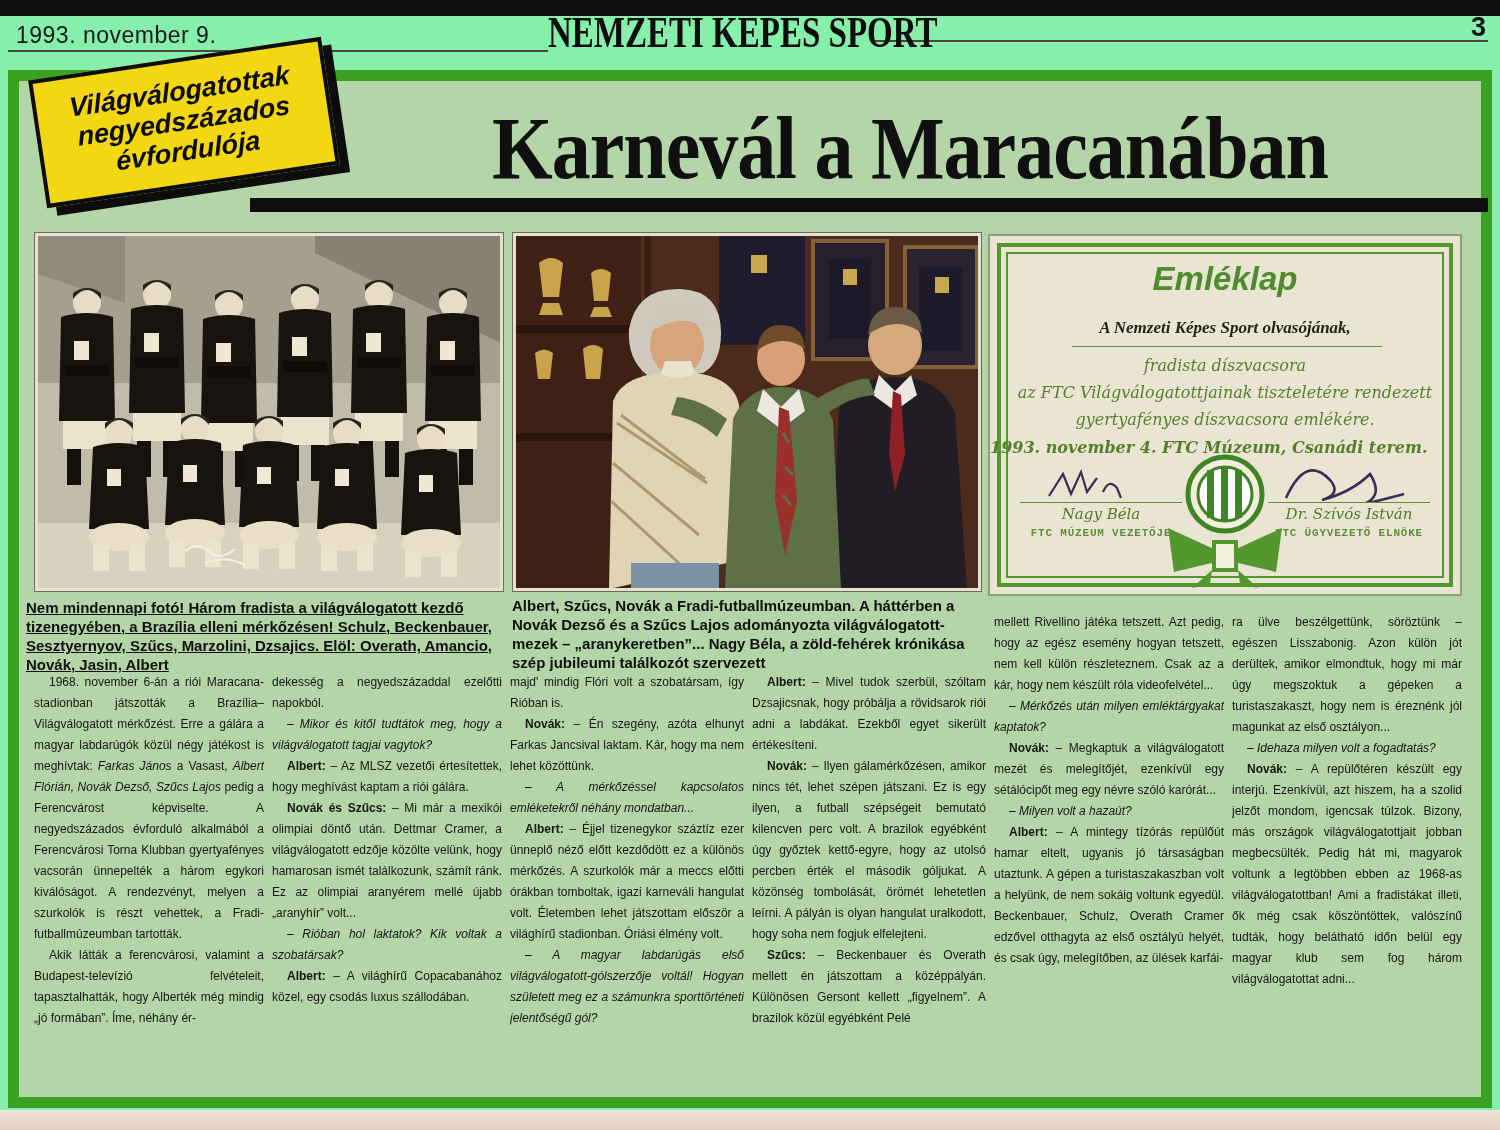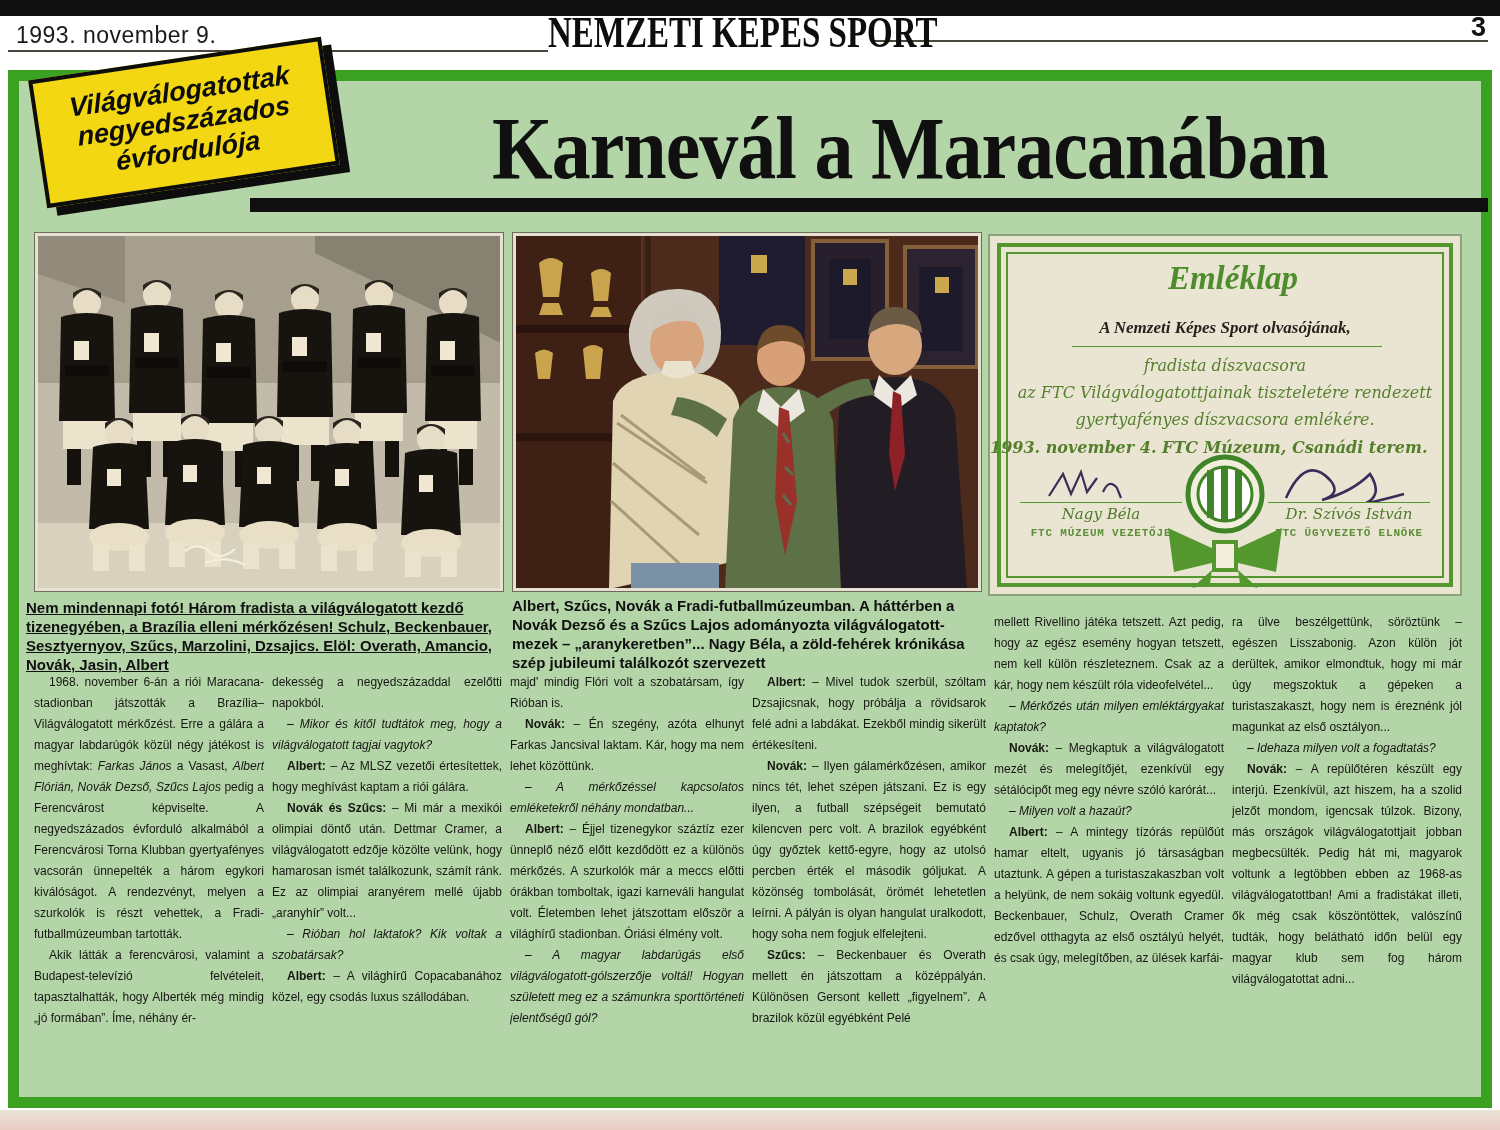--- a/index.html
+++ b/index.html
@@ -1,17 +1,17 @@
 <!DOCTYPE html>
 <html><head>
 <meta charset="utf-8">
 <style>
   html,body{margin:0;padding:0;}
   body{background:#777;font-family:"Liberation Sans",sans-serif;}
-  .page{position:relative;width:1500px;height:1130px;margin:0 auto;background:#ffffff;overflow:hidden;}
+  .page{position:relative;width:1500px;height:1130px;margin:0 auto;background:#86efac;overflow:hidden;}
 
   
   .topbar{position:absolute;left:0;top:0;width:1500px;height:16px;background:#101010;}
   .date{position:absolute;left:16px;top:22px;font-size:23px;color:#1a1a1a;letter-spacing:.5px;}
   .rule-left{position:absolute;left:8px;top:50px;width:540px;height:2px;background:#4a463c;}
   .rule-right{position:absolute;left:872px;top:40px;width:616px;height:2px;background:#4a463c;}
   .masthead{position:absolute;left:548px;top:8px;width:330px;text-align:center;
     font-family:"Liberation Serif",serif;font-weight:bold;font-size:33px;color:#0d0d0d;
     transform:scaleY(1.35);transform-origin:top;letter-spacing:0px;white-space:nowrap;}
   .pagenum{position:absolute;right:14px;top:12px;font-size:27px;font-weight:bold;color:#111;}
@@ -38,22 +38,22 @@
     outline:3px solid #e6e1d0;outline-offset:-4px;overflow:hidden;}
   .photo svg{display:block;}
   .photo-team{left:34px;width:468px;}
   .photo-museum{left:512px;width:468px;}
 
   
   .cert{position:absolute;left:990px;top:236px;width:470px;height:358px;background:#eae5d3;
     box-shadow:0 0 0 2px #8aa37a;}
   .cert-border-outer{position:absolute;left:7px;top:7px;right:7px;bottom:7px;border:4px solid #55972f;}
   .cert-border-inner{position:absolute;left:16px;top:16px;right:16px;bottom:16px;border:2px solid #55972f;}
-  .cert-title{position:absolute;left:8px;top:24px;width:100%;text-align:center;
-    font-family:Liberation Serif, serif;font-style:italic;font-weight:bold;font-size:33px;color:#4e8c2d;}
+  .cert-title{position:absolute;left:0;top:24px;width:100%;text-align:center;
+    font-family:Liberation Sans, sans-serif;font-style:italic;font-weight:bold;font-size:33px;color:#4e8c2d;}
   .cert-black-line{position:absolute;left:0;top:82px;width:100%;text-align:center;
     font-family:"Liberation Serif",serif;font-style:italic;font-weight:bold;font-size:17px;color:#25221c;}
   .cert-divider{position:absolute;left:82px;top:110px;width:310px;height:1px;background:#55972f;}
   .cert-script{position:absolute;left:0;width:100%;text-align:center;
     font-family:"DejaVu Serif",serif;font-style:italic;font-size:16px;color:#557f2d;}
   .cs1{top:120px;}.cs2{top:147px;}.cs3{top:174px;}
   .cert-date{position:absolute;left:0;top:202px;width:100%;
     font-family:"DejaVu Serif",serif;font-style:italic;font-weight:bold;font-size:16px;color:#557f2d;}
   .sig-block{position:absolute;top:232px;width:170px;text-align:center;}
   .sig-left{left:26px;}.sig-right{left:274px;}
@@ -270,21 +270,21 @@
       <p class=""><span class="seg-b">Albert:</span><span> – A világhírű Copacabanához közel, egy csodás luxus szállodában.</span></p>
     </div>
   <div class="col c3">
       <p class="c "><span>majd' mindig Flóri volt a szobatársam, így Rióban is.</span></p>
       <p class=""><span class="seg-b">Novák:</span><span> – Én szegény, azóta elhunyt Farkas Jancsival laktam. Kár, hogy ma nem lehet közöttünk.</span></p>
       <p class="q"><span>– A mérkőzéssel kapcsolatos emléketekről néhány mondatban...</span></p>
       <p class=""><span class="seg-b">Albert:</span><span> – Éjjel tizenegykor száztíz ezer ünneplő néző előtt kezdődött ez a különös mérkőzés. A szurkolók már a meccs előtti órákban tomboltak, igazi karneváli hangulat volt. Életemben lehet játszottam először a világhírű stadionban. Óriási élmény volt.</span></p>
       <p class="q"><span>– A magyar labdarúgás első világválogatott-gólszerzője voltál! Hogyan született meg ez a számunkra sporttörténeti jelentőségű gól?</span></p>
     </div>
   <div class="col c4">
-      <p class=""><span class="seg-b">Albert:</span><span> – Mivel tudok szerbül, szóltam Dzsajicsnak, hogy próbálja a rövidsarok felé adni a labdákat. Ezekből mindig sikerült értékesíteni.</span></p>
+      <p class=""><span class="seg-b">Albert:</span><span> – Mivel tudok szerbül, szóltam Dzsajicsnak, hogy próbálja a rövidsarok riói adni a labdákat. Ezekből egyet sikerült értékesíteni.</span></p>
       <p class=""><span class="seg-b">Novák:</span><span> – Ilyen gálamérkőzésen, amikor nincs tét, lehet szépen játszani. Ez is egy ilyen, a futball szépségeit bemutató kilencven perc volt. A brazilok egyébként úgy győztek kettő-egyre, hogy az utolsó percben érték el második góljukat. A közönség tombolását, örömét lehetetlen leírni. A pályán is olyan hangulat uralkodott, hogy soha nem fogjuk elfelejteni.</span></p>
       <p class=""><span class="seg-b">Szűcs:</span><span> – Beckenbauer és Overath mellett én játszottam a középpályán. Különösen Gersont kellett „figyelnem”. A brazilok közül egyébként Pelé</span></p>
     </div>
   <div class="col c5">
       <p class="c "><span>mellett Rivellino játéka tetszett. Azt pedig, hogy az egész esemény hogyan tetszett, nem kell külön részleteznem. Csak az a kár, hogy nem készült róla videofelvétel...</span></p>
       <p class="q"><span>– Mérkőzés után milyen emléktárgyakat kaptatok?</span></p>
       <p class=""><span class="seg-b">Novák:</span><span> – Megkaptuk a világválogatott mezét és melegítőjét, ezenkívül egy sétálócipőt meg egy névre szóló karórát...</span></p>
       <p class="q"><span>– Milyen volt a hazaút?</span></p>
       <p class=""><span class="seg-b">Albert:</span><span> – A mintegy tízórás repülőút hamar eltelt, ugyanis jó társaságban utaztunk. A gépen a turistaszakaszban volt a helyünk, de nem sokáig voltunk egyedül. Beckenbauer, Schulz, Overath Cramer edzővel otthagyta az első osztályú helyét, és csak úgy, melegítőben, az ülések karfái-</span></p>
     </div>

